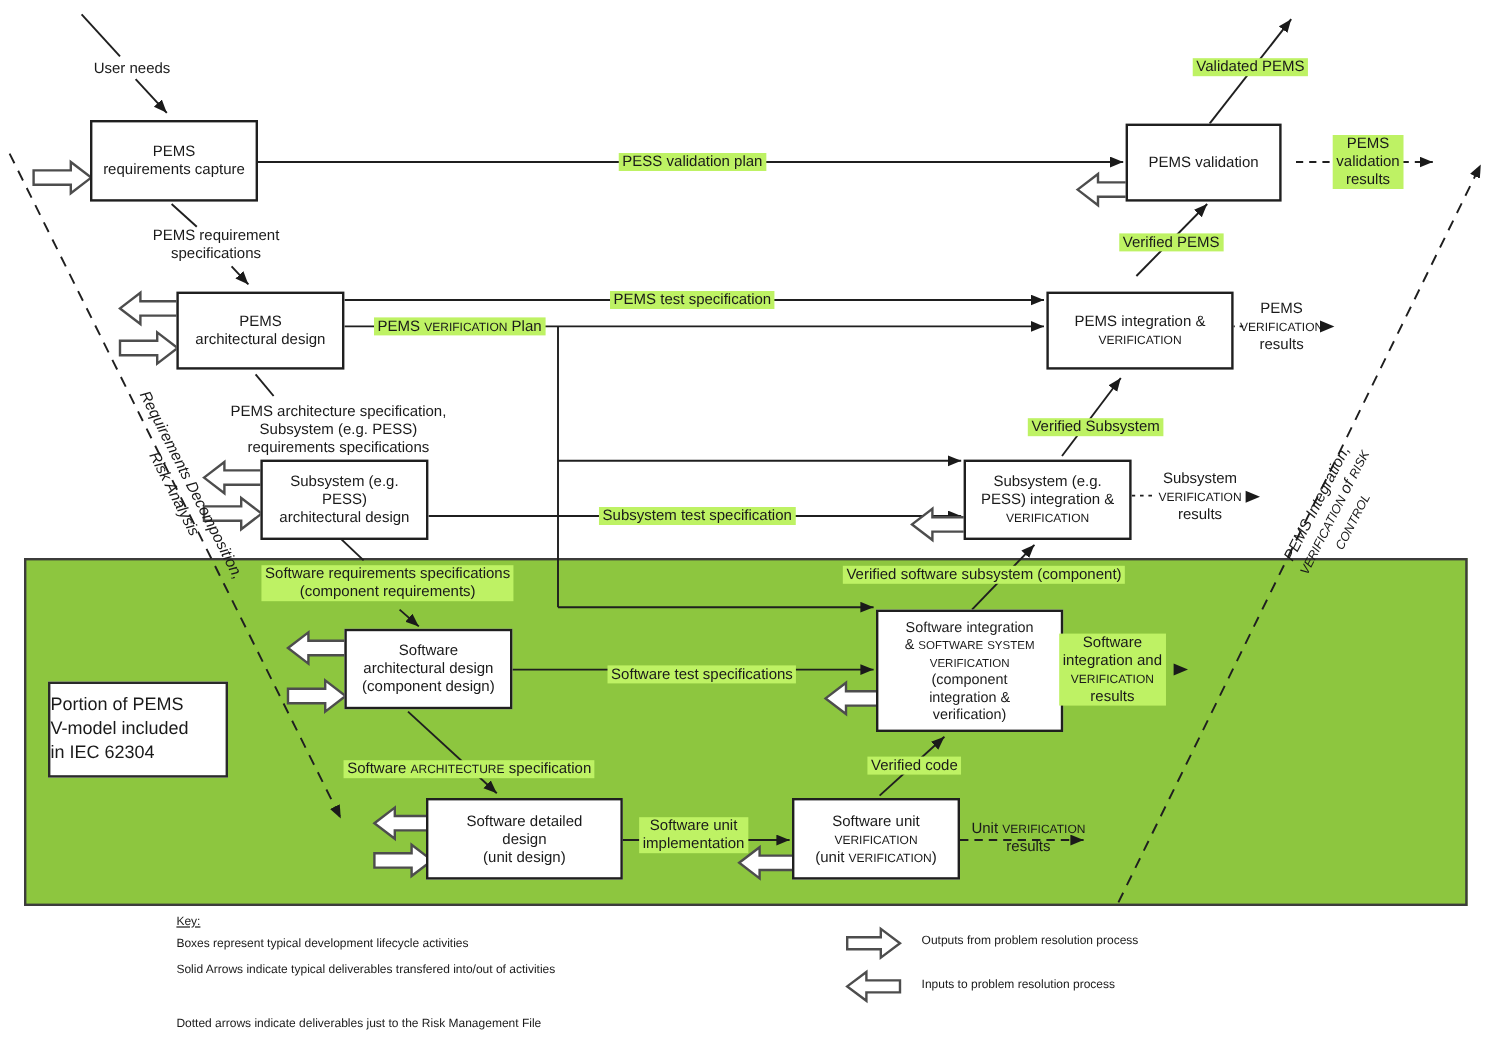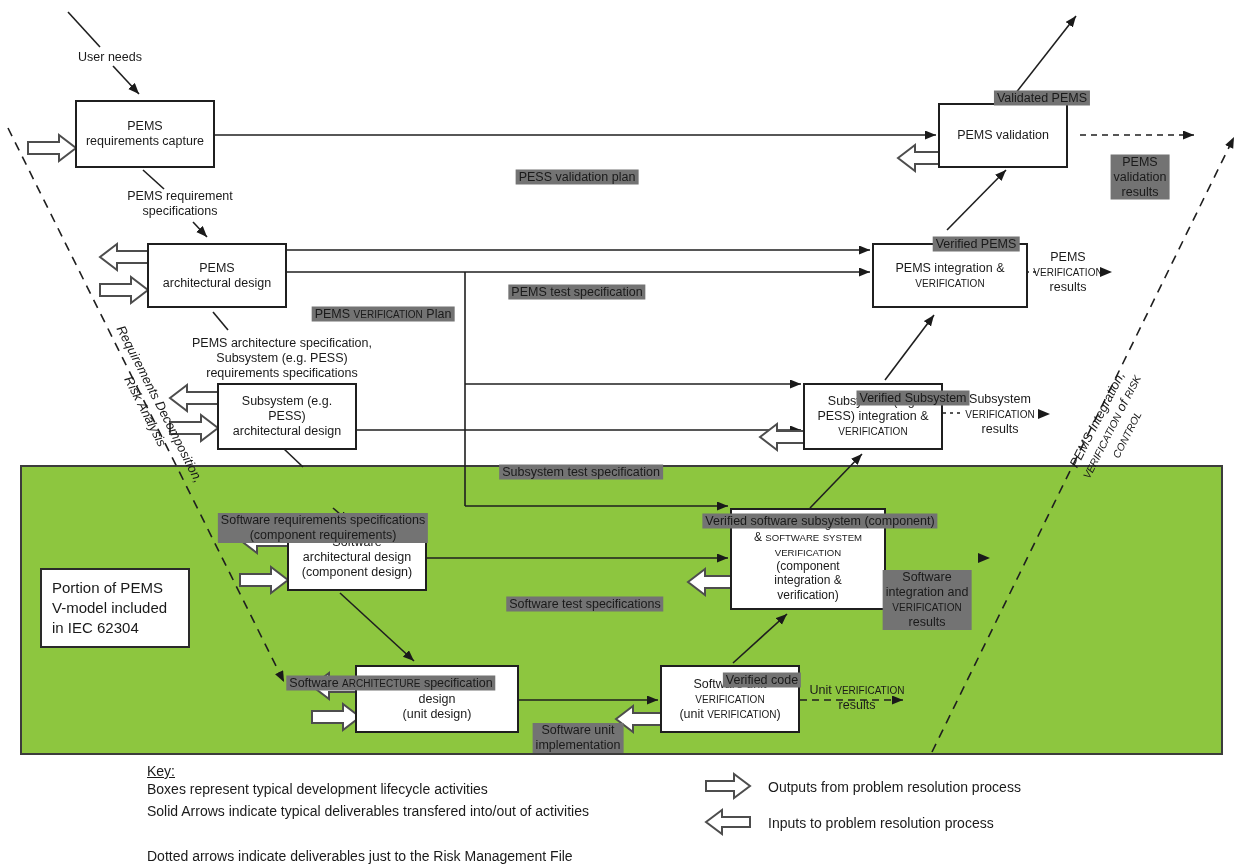--- a/index.html
+++ b/index.html
@@ -15,30 +15,30 @@
   .box {
     position:absolute; background:#fff; border:2px solid #1f1f1f; box-sizing:border-box;
     display:flex; align-items:center; justify-content:center; text-align:center;
     font-size:12.5px; line-height:1.2;
   }
   .box-inner { width:100%; }
   .lbl {
     position:absolute; transform:translate(-50%,-50%); text-align:center;
     font-size:12.5px; line-height:1.2; white-space:nowrap;
   }
-  .lbl.bg { background:#737373; padding:0 3px;margin-top:42px; }
+  .lbl.bg { background:#bef264; padding:0 3px; }
   .lbl.multi { white-space:pre-line; }
   .sc { font-size:80%; }
   .diag { font-style:italic; font-size:13px; line-height:1.25; }
   #note-box {
     position:absolute; left:40px; top:568px; width:150px; height:80px;
     background:#fff; border:2px solid #2a2a2a; box-sizing:border-box;
-    display:flex; align-items:center; font-size:15px; line-height:1.35; padding-left:10px;
+    display:flex; align-items:center; font-size:15px; line-height:1.35; 
   }
-  .keytext { position:absolute; font-size:14px; line-height:1.2; white-space:nowrap; }
+  .keytext { position:absolute; font-size:10px; line-height:1.2; white-space:nowrap; }
   .underline { text-decoration:underline; }
 </style>
 </head>
 <body>
 
 <div id="stage">
 
   <div id="green-region"></div>
 
   <svg id="wires" width="1242" height="867" viewBox="0 0 1242 867">

